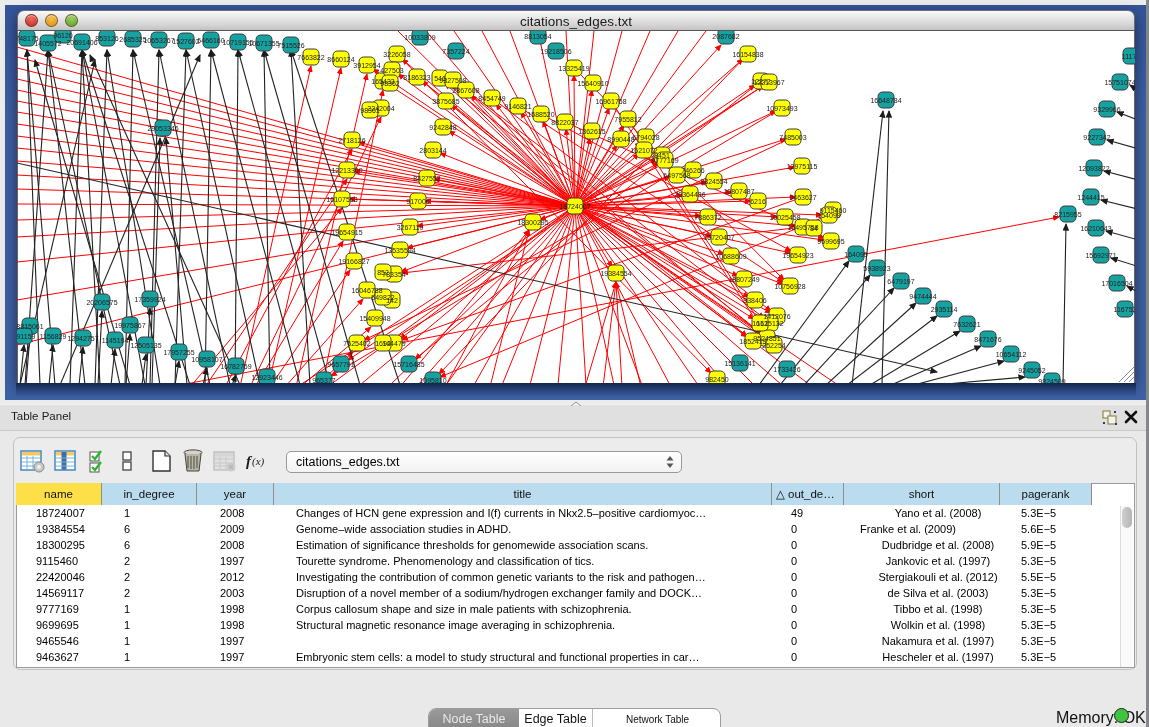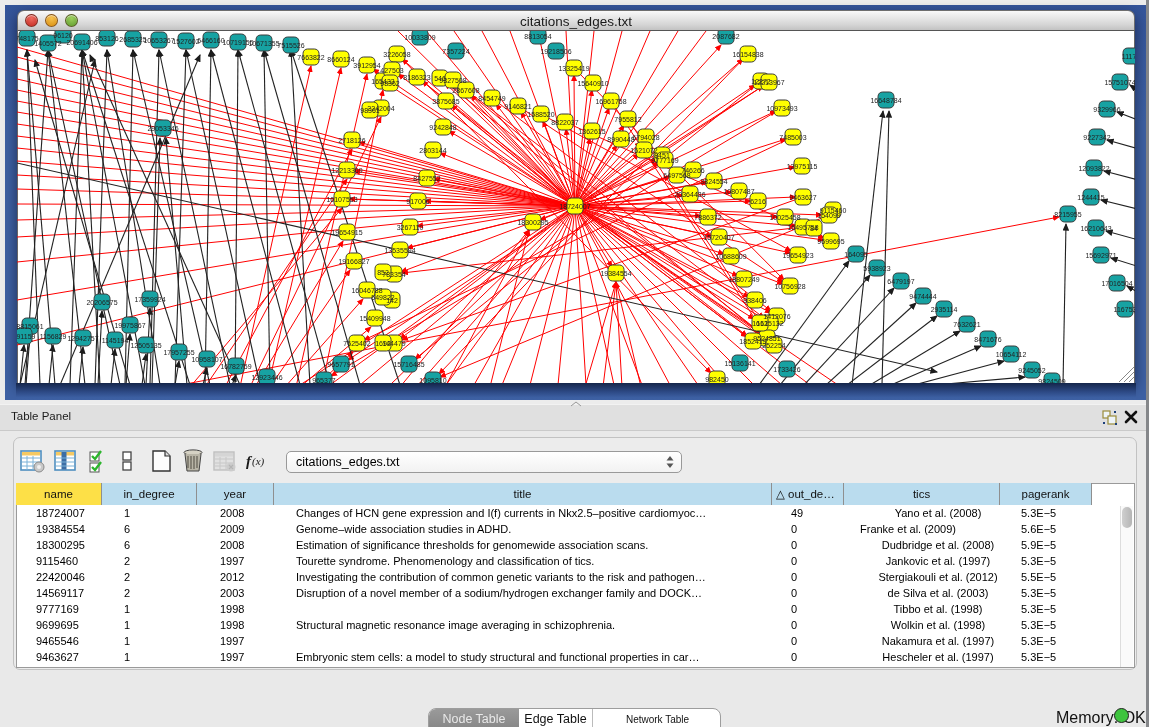--- a/index.html
+++ b/index.html
@@ -622,21 +622,21 @@
 <path d="M6 1 L9.5 5.5 H2.5 z" fill="#555"></path>
     <path d="M6 13 L9.5 8.5 H2.5 z" fill="#555"></path>
   </svg>
 
 <div class="abs" style="left:16px;top:483px;width:1119px;height:185px;background:#fff;border:1px solid #9a9a9a"></div>
 <div class="hcell" style="left:16px;width:86px;background:#fde047">name</div>
 <div class="hcell" style="left:102px;width:95px">in_degree</div>
 <div class="hcell" style="left:197px;width:77px">year</div>
 <div class="hcell" style="left:274px;width:498px">title</div>
 <div class="hcell" style="left:772px;width:72px;text-align:left;padding-left:4px">△ out_de…</div>
-<div class="hcell" style="left:844px;width:156px">tics</div>
+<div class="hcell" style="left:844px;width:156px">short</div>
 <div class="hcell" style="left:1000px;width:92px">pagerank</div>
 <div class="trow" style="top:505.5px">
     <span style="left:20px">18724007</span>
     <span style="left:108px">1</span>
     <span style="left:204px">2008</span>
     <span style="left:280px">Changes of HCN gene expression and I(f) currents in Nkx2.5–positive cardiomyoc…</span>
     <span style="left:775px">49</span>
     <span style="left:844px;width:156px;text-align:center">Yano et al. (2008)</span>
     <span style="left:1005px">5.3E−5</span>
   </div>
@@ -682,20 +682,21 @@
     <span style="left:204px">2003</span>
     <span style="left:280px">Disruption of a novel member of a sodium/hydrogen exchanger family and DOCK…</span>
     <span style="left:775px">0</span>
     <span style="left:844px;width:156px;text-align:center">de Silva et al. (2003)</span>
     <span style="left:1005px">5.3E−5</span>
   </div>
 <div class="trow" style="top:601.5px">
     <span style="left:20px">9777169</span>
     <span style="left:108px">1</span>
     <span style="left:204px">1998</span>
+    <span style="left:280px">Corpus callosum shape and size in male patients with schizophrenia.</span>
     <span style="left:775px">0</span>
     <span style="left:844px;width:156px;text-align:center">Tibbo et al. (1998)</span>
     <span style="left:1005px">5.3E−5</span>
   </div>
 <div class="trow" style="top:617.5px">
     <span style="left:20px">9699695</span>
     <span style="left:108px">1</span>
     <span style="left:204px">1998</span>
     <span style="left:280px">Structural magnetic resonance image averaging in schizophrenia.</span>
     <span style="left:775px">0</span>

